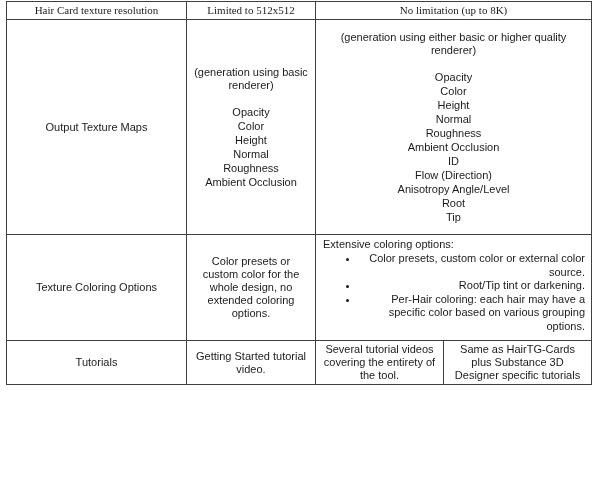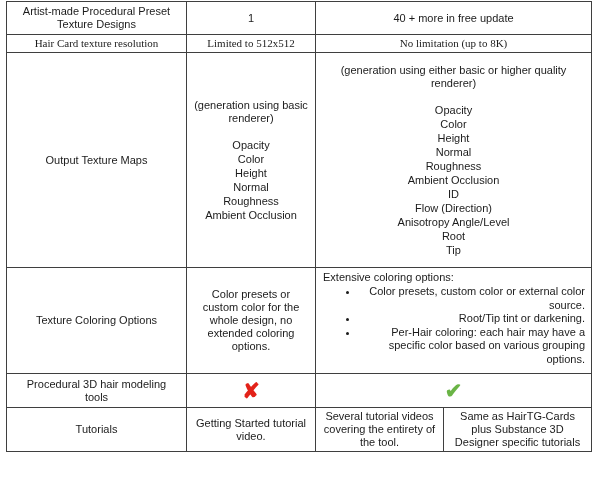--- a/index.html
+++ b/index.html
@@ -75,25 +75,20 @@
 <div class="page">
   <table class="cmp">
     <colgroup>
       <col style="width:180px">
       <col style="width:129px">
       <col style="width:128px">
       <col style="width:148px">
     </colgroup>
 
     <tbody>
-        <tr class="r1">
-      <td class="lbl">Artist-made Procedural Preset Texture Designs</td>
-      <td>1</td>
-      <td colspan="2">40 + more in free update</td>
-    </tr>
 
     <tr class="r2">
       <td class="lbl">Hair Card texture resolution</td>
       <td>Limited to 512x512</td>
       <td colspan="2">No limitation (up to 8K)</td>
     </tr>
 
 
     <tr class="r4">
       <td class="lbl">Output Texture Maps</td>
@@ -132,25 +127,20 @@
       <td colspan="2" class="bullets-cell">
         <div>Extensive coloring options:</div>
         <ul>
               <li>Color presets, custom color or external color source.</li>
               <li>Root/Tip tint or darkening.</li>
               <li>Per-Hair coloring: each hair may have a specific color based on various grouping options.</li>
             </ul>
       </td>
     </tr>
 
-    <tr class="r6">
-      <td class="lbl">Procedural 3D hair modeling tools</td>
-      <td class="mark" style="color: rgb(227, 34, 25);">✘</td>
-      <td colspan="2" class="mark" style="color: rgb(106, 180, 70);">✔</td>
-    </tr>
 
     <tr class="r7">
       <td class="lbl">Tutorials</td>
       <td>Getting Started tutorial video.</td>
       <td>Several tutorial videos covering the entirety of the tool.</td>
       <td>Same as HairTG-Cards plus Substance 3D Designer specific tutorials</td>
     </tr>
   </tbody>
     </table>
 </div>

